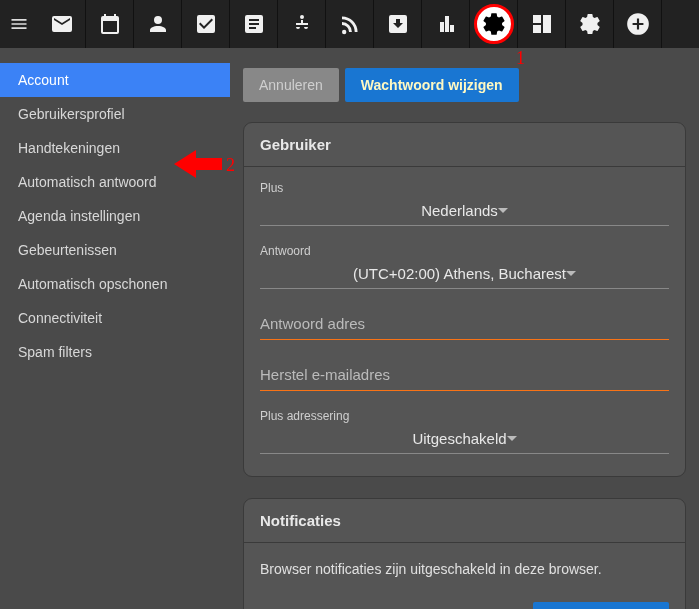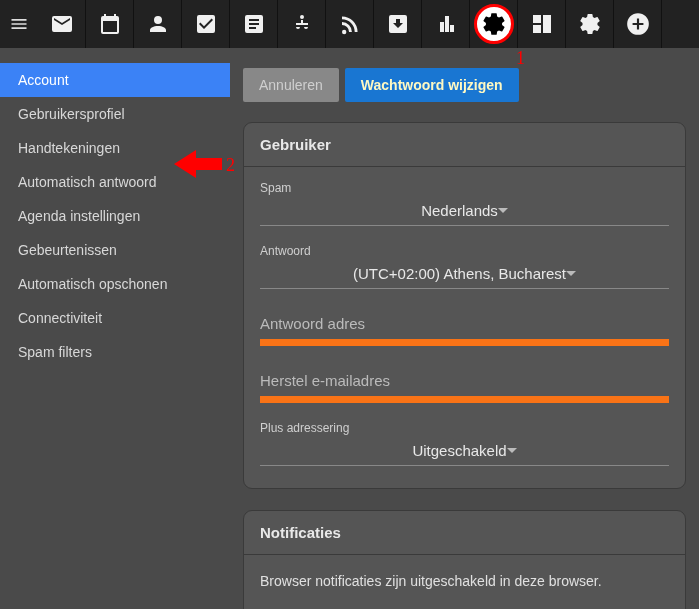--- a/index.html
+++ b/index.html
@@ -26,21 +26,21 @@
     .btn-disabled { background: #888; color: #cfcfcf; cursor: default; }
     .btn-primary { background: #1976d2; color: #fef9c3; font-weight: 600; }
     
     .panel { background: #555; border-radius: 9px; margin-bottom: 21px; border: 1px solid #3a3a3a; }
     .panel-header { padding: 13px 16px; color: #e8e8e8; font-size: 15px; font-weight: 600; border-bottom: 1px solid #3a3a3a; }
     .panel-body { padding: 14px 16px 18px 16px; }
     
     .field { margin-bottom: 18px; position: relative; }
     .field-label { color: #cfcfcf; font-size: 12px; display: block; margin-bottom: 3px; }
     .field-value { color: #e8e8e8; font-size: 15px; padding: 4px 0 6px 0; border-bottom: 1px solid #888; display: flex; justify-content: center; align-items: center; }
-    .field-input { color: #bbb; font-size: 15px; padding: 8px 0 7px 0; border: none; border-bottom: 7px solid #f97316; background: transparent; width: 100%; }
+    .field-input { color: #bbb; font-size: 15px; padding: 8px 0 7px 0; border: none; border-bottom: 1px solid #f97316; background: transparent; width: 100%; }
     .field-input::placeholder { color: #bbb; }
     .caret { width: 0; height: 0; border-left: 5px solid transparent; border-right: 5px solid transparent; border-top: 5px solid #bbb; }
     
     .notif-text { color: #e0e0e0; font-size: 14px; padding: 4px 0 10px 0; }
     .notif-btn-row { display: flex; justify-content: flex-end; margin-top: 15px; margin-bottom: 8px; }
     
     .anno-1 { position: absolute; color: red; font-family: serif; font-size: 18px; font-weight: 500; left: 516px; top: 48px; z-index: 10; }
     .arrow-2 { position: absolute; left: 172px; top: 147px; z-index: 10; }
     .anno-2 { position: absolute; color: red; font-family: serif; font-size: 18px; font-weight: 500; left: 226px; top: 155px; z-index: 10; }
   </style>
@@ -146,21 +146,21 @@
   <div class="content">
     <div class="action-bar">
       <button class="btn btn-disabled">Annuleren</button>
       <button class="btn btn-primary">Wachtwoord wijzigen</button>
     </div>
 
     <div class="panel">
       <div class="panel-header">Gebruiker</div>
       <div class="panel-body">
         <div class="field">
-          <span class="field-label">Spam</span>
+          <span class="field-label">Plus</span>
           <div class="field-value">
             <span>Nederlands</span>
             <span class="caret"></span>
           </div>
         </div>
         <div class="field">
           <span class="field-label">Antwoord</span>
           <div class="field-value">
             <span>(UTC+02:00) Athens, Bucharest</span>
             <span class="caret"></span>

